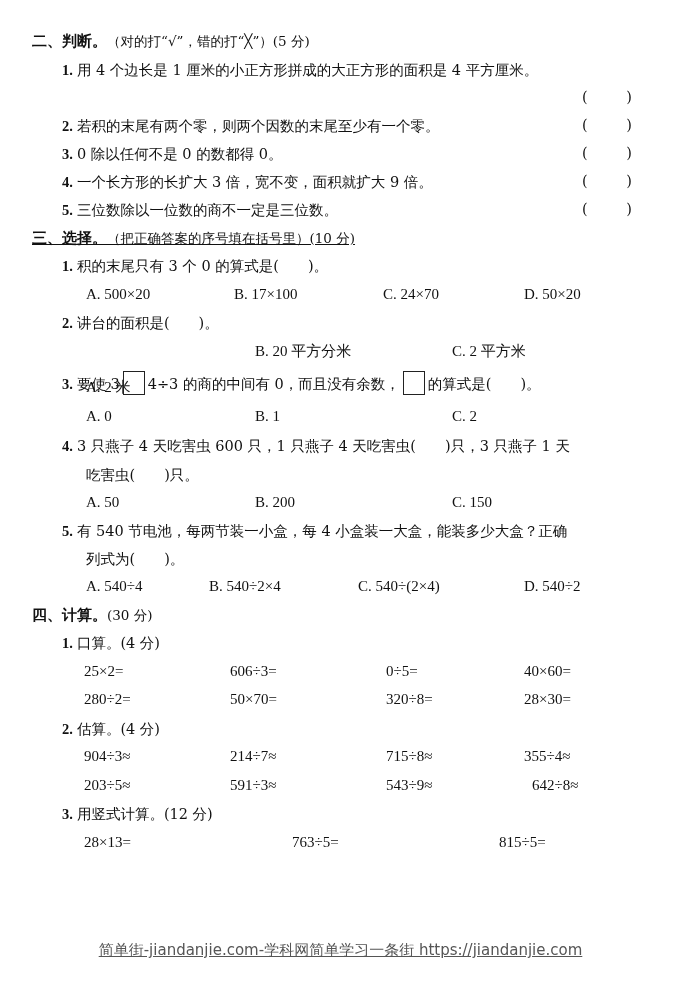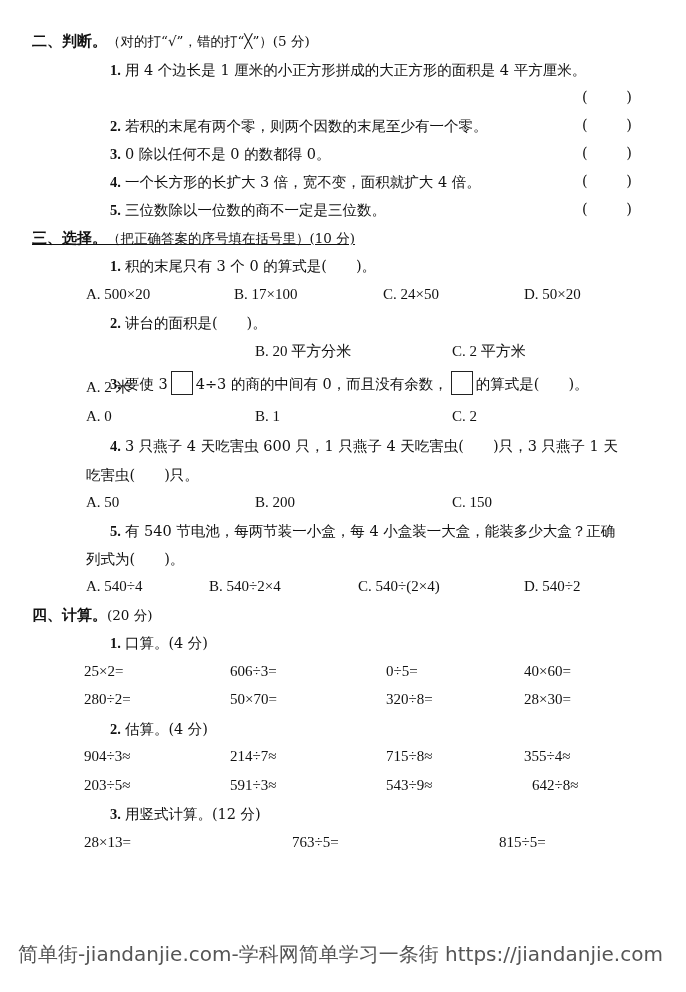--- a/index.html
+++ b/index.html
@@ -4,27 +4,27 @@
 <style>
   html, body { margin: 0; padding: 0; background: #ffffff; }
   body {
     width: 686px; height: 992px; position: relative; overflow: hidden;
     font-family: "DejaVu Serif", "Liberation Serif", serif;
     color: #111111; font-size: 14.5px;
   }
   .abs { position: absolute; white-space: nowrap; }
   .sec { font-weight: bold; font-size: 15px; left: 32px; }
   .sec .note { font-weight: normal; font-size: 13.5px; }
-  .q { left: 62px; margin-left: 48px; }
+  .q { left: 62px; }
   .q .num { font-weight: bold; margin-right: 4px; font-family: "Liberation Serif", serif; }
   .paren { left: 582px; width: 50px; display: flex; justify-content: space-between; }
   .opt { font-family: "Liberation Serif", serif; font-size: 15px; }
   .box { display: inline-block; width: 20px; height: 22px; border: 1.5px solid #222; vertical-align: middle; margin: 0 3px; position: relative; top: -2px; }
   .calc { font-family: "Liberation Serif", serif; font-size: 15px; }
-  .footer { left: 0; width: 681px; text-align: center; top: 941px; font-family: "DejaVu Sans", sans-serif; font-size: 20px; color: #555555; }
+  .footer { left: 0; width: 681px; text-align: center; top: 941px; font-family: "DejaVu Sans", sans-serif; font-size: 15px; color: #555555; text-decoration: underline; }
 </style>
 </head>
 <body>
 
 <div class="abs sec" style="top:32px;">
   <span>二、判断。</span><span class="note">（对的打“√”，错的打“╳”）(5 分)</span>
 </div>
 
 <div class="abs q" style="top:61px;">
   <span class="num">1.</span><span>用 4 个边长是 1 厘米的小正方形拼成的大正方形的面积是 4 平方厘米。</span>
@@ -44,21 +44,21 @@
 
 <div class="abs q" style="top:145px;">
   <span class="num">3.</span><span>0 除以任何不是 0 的数都得 0。</span>
 </div>
 <div class="abs paren" style="top:145px;">
     <span>(</span>
     <span>)</span>
   </div>
 
 <div class="abs q" style="top:173px;">
-  <span class="num">4.</span><span>一个长方形的长扩大 3 倍，宽不变，面积就扩大 4 倍。</span>
+  <span class="num">4.</span><span>一个长方形的长扩大 3 倍，宽不变，面积就扩大 9 倍。</span>
 </div>
 <div class="abs paren" style="top:173px;">
     <span>(</span>
     <span>)</span>
   </div>
 
 <div class="abs q" style="top:201px;">
   <span class="num">5.</span><span>三位数除以一位数的商不一定是三位数。</span>
 </div>
 <div class="abs paren" style="top:201px;">
@@ -68,21 +68,21 @@
 
 <div class="abs sec" style="top:229px;text-decoration:underline;">
   <span>三、选择。</span><span class="note">（把正确答案的序号填在括号里）(10 分)</span>
 </div>
 
 <div class="abs q" style="top:257px;">
   <span class="num">1.</span><span>积的末尾只有 3 个 0 的算式是(　　)。</span>
 </div>
 <div class="abs opt" style="top:286px;left:86px;">A. 500×20</div>
 <div class="abs opt" style="top:286px;left:234px;">B. 17×100</div>
-<div class="abs opt" style="top:286px;left:383px;">C. 24×50</div>
+<div class="abs opt" style="top:286px;left:383px;">C. 24×70</div>
 <div class="abs opt" style="top:286px;left:524px;">D. 50×20</div>
 
 <div class="abs q" style="top:314px;">
   <span class="num">2.</span><span>讲台的面积是(　　)。</span>
 </div>
 <div class="abs opt" style="top:342px;left:86px;margin-top:36px;">A. 2 米</div>
 <div class="abs opt" style="top:342px;left:255px;">B. 20 平方分米</div>
 <div class="abs opt" style="top:342px;left:452px;">C. 2 平方米</div>
 
 <div class="abs q" style="top:373px;">
@@ -103,21 +103,21 @@
 <div class="abs q" style="top:522px;">
   <span class="num">5.</span><span>有 540 节电池，每两节装一小盒，每 4 小盒装一大盒，能装多少大盒？正确</span>
 </div>
 <div class="abs" style="top:550px;left:86px;">列式为(　　)。</div>
 <div class="abs opt" style="top:578px;left:86px;">A. 540÷4</div>
 <div class="abs opt" style="top:578px;left:209px;">B. 540÷2×4</div>
 <div class="abs opt" style="top:578px;left:358px;">C. 540÷(2×4)</div>
 <div class="abs opt" style="top:578px;left:524px;">D. 540÷2</div>
 
 <div class="abs sec" style="top:606px;">
-  <span>四、计算。</span><span class="note">(20 分)</span>
+  <span>四、计算。</span><span class="note">(30 分)</span>
 </div>
 
 <div class="abs q" style="top:634px;">
   <span class="num">1.</span><span>口算。(4 分)</span>
 </div>
 <div class="abs calc" style="top:663px;left:84px;">25×2=</div>
 <div class="abs calc" style="top:663px;left:230px;">606÷3=</div>
 <div class="abs calc" style="top:663px;left:386px;">0÷5=</div>
 <div class="abs calc" style="top:663px;left:524px;">40×60=</div>
 <div class="abs calc" style="top:691px;left:84px;">280÷2=</div>

